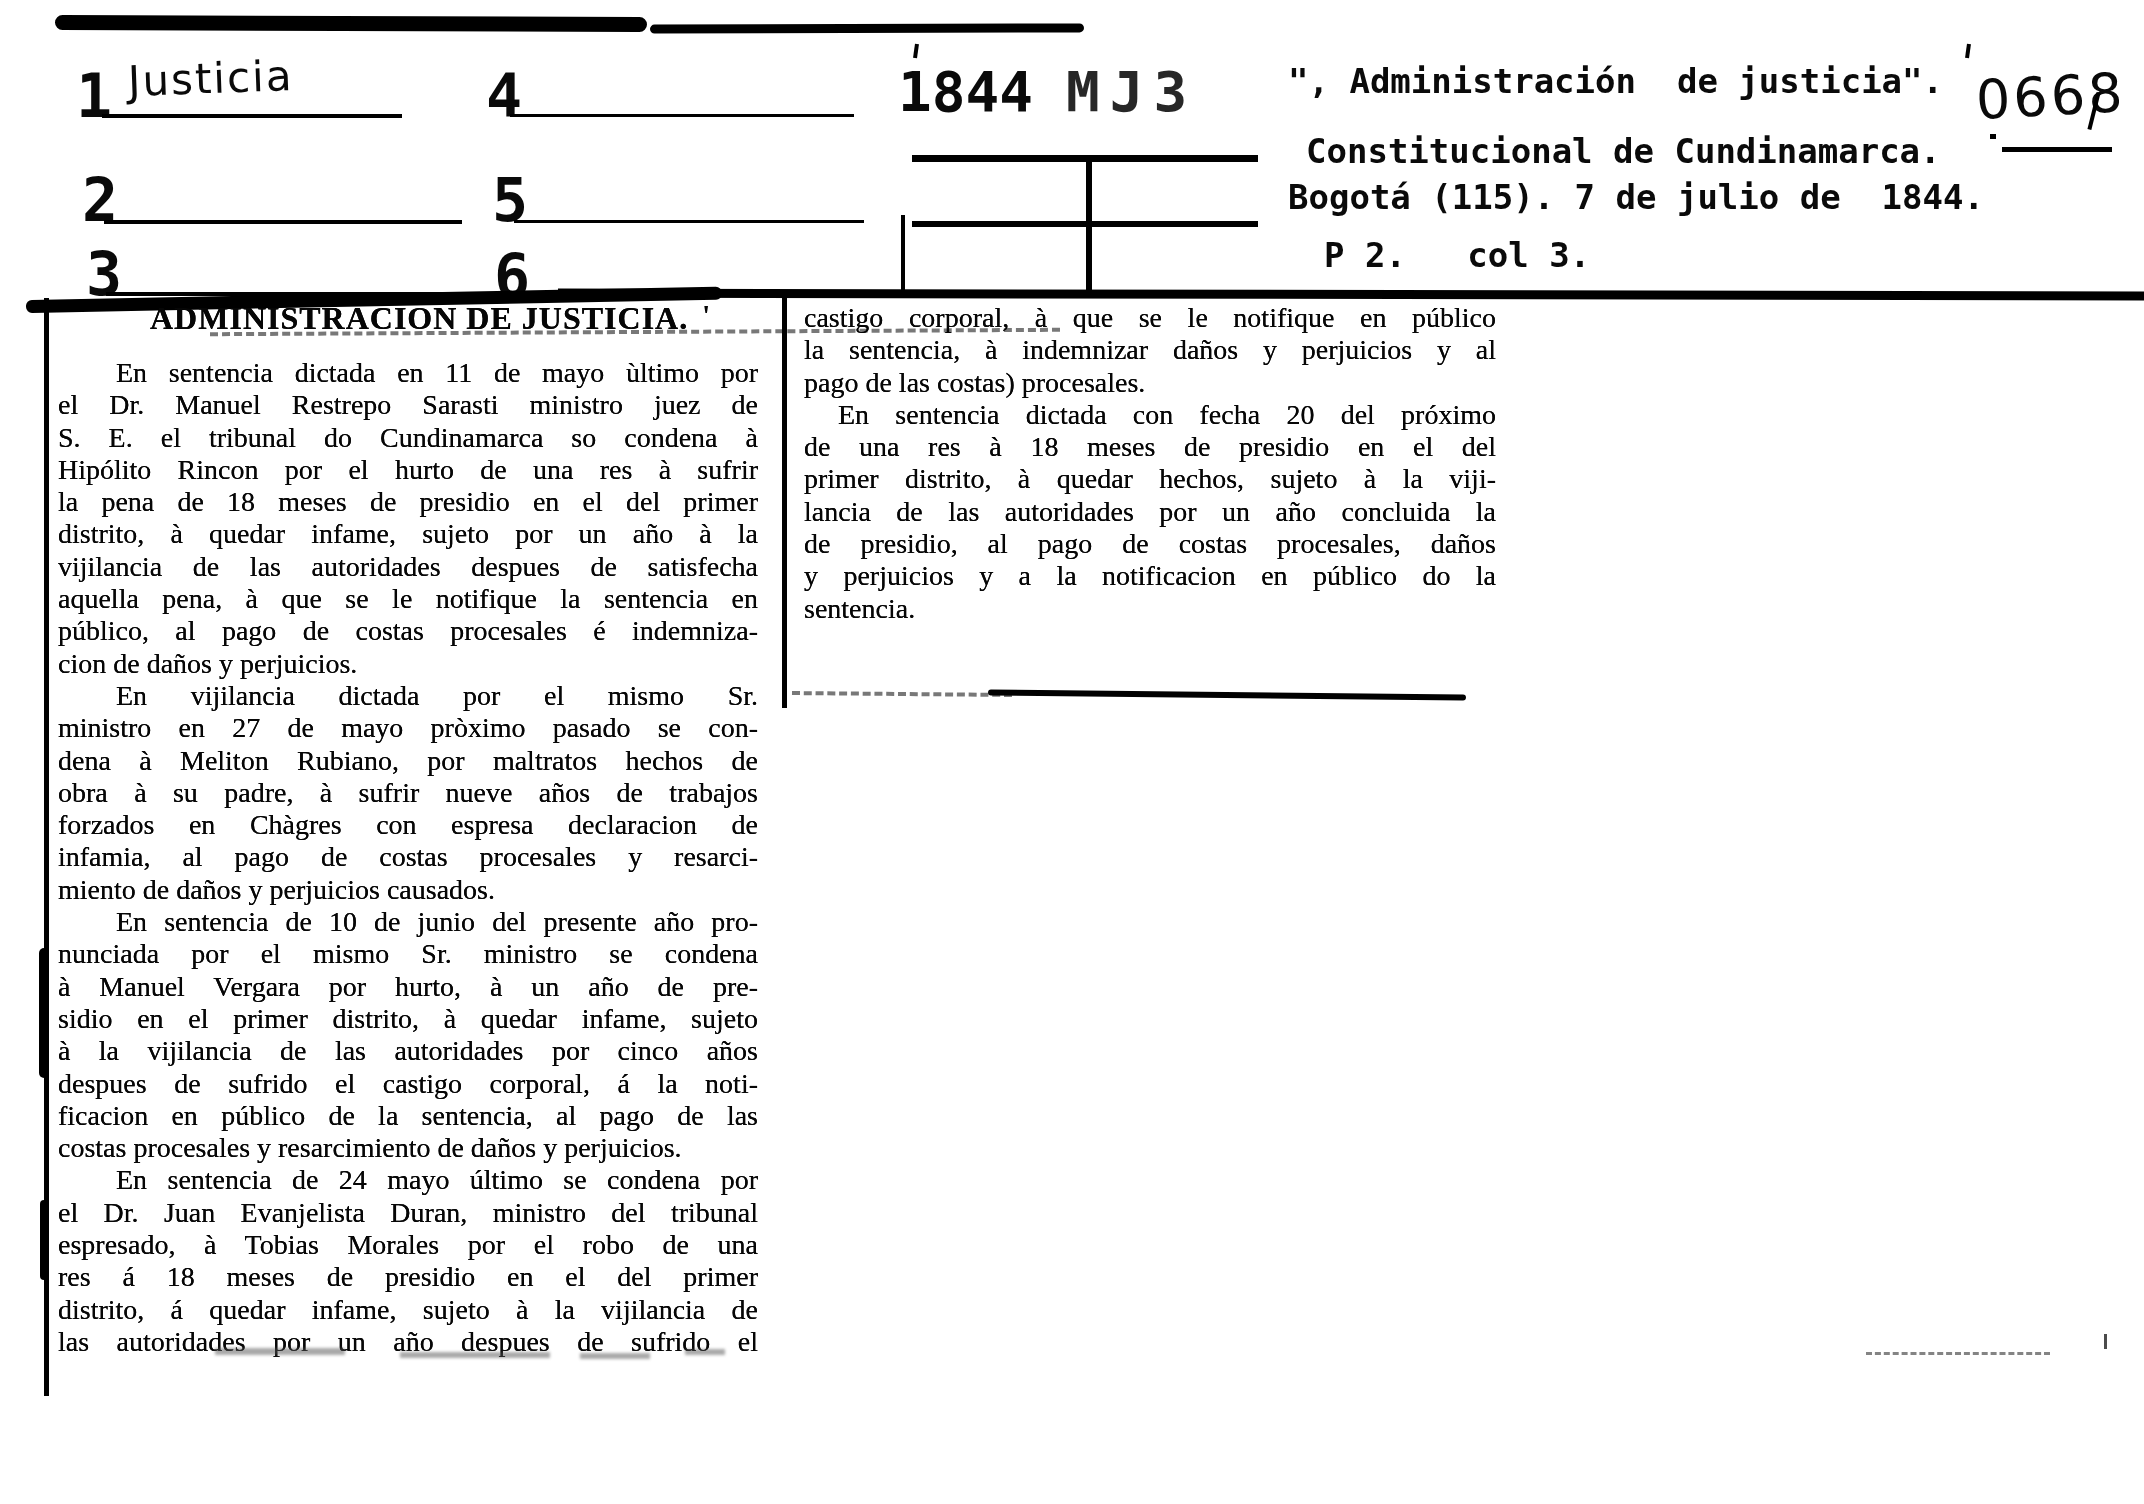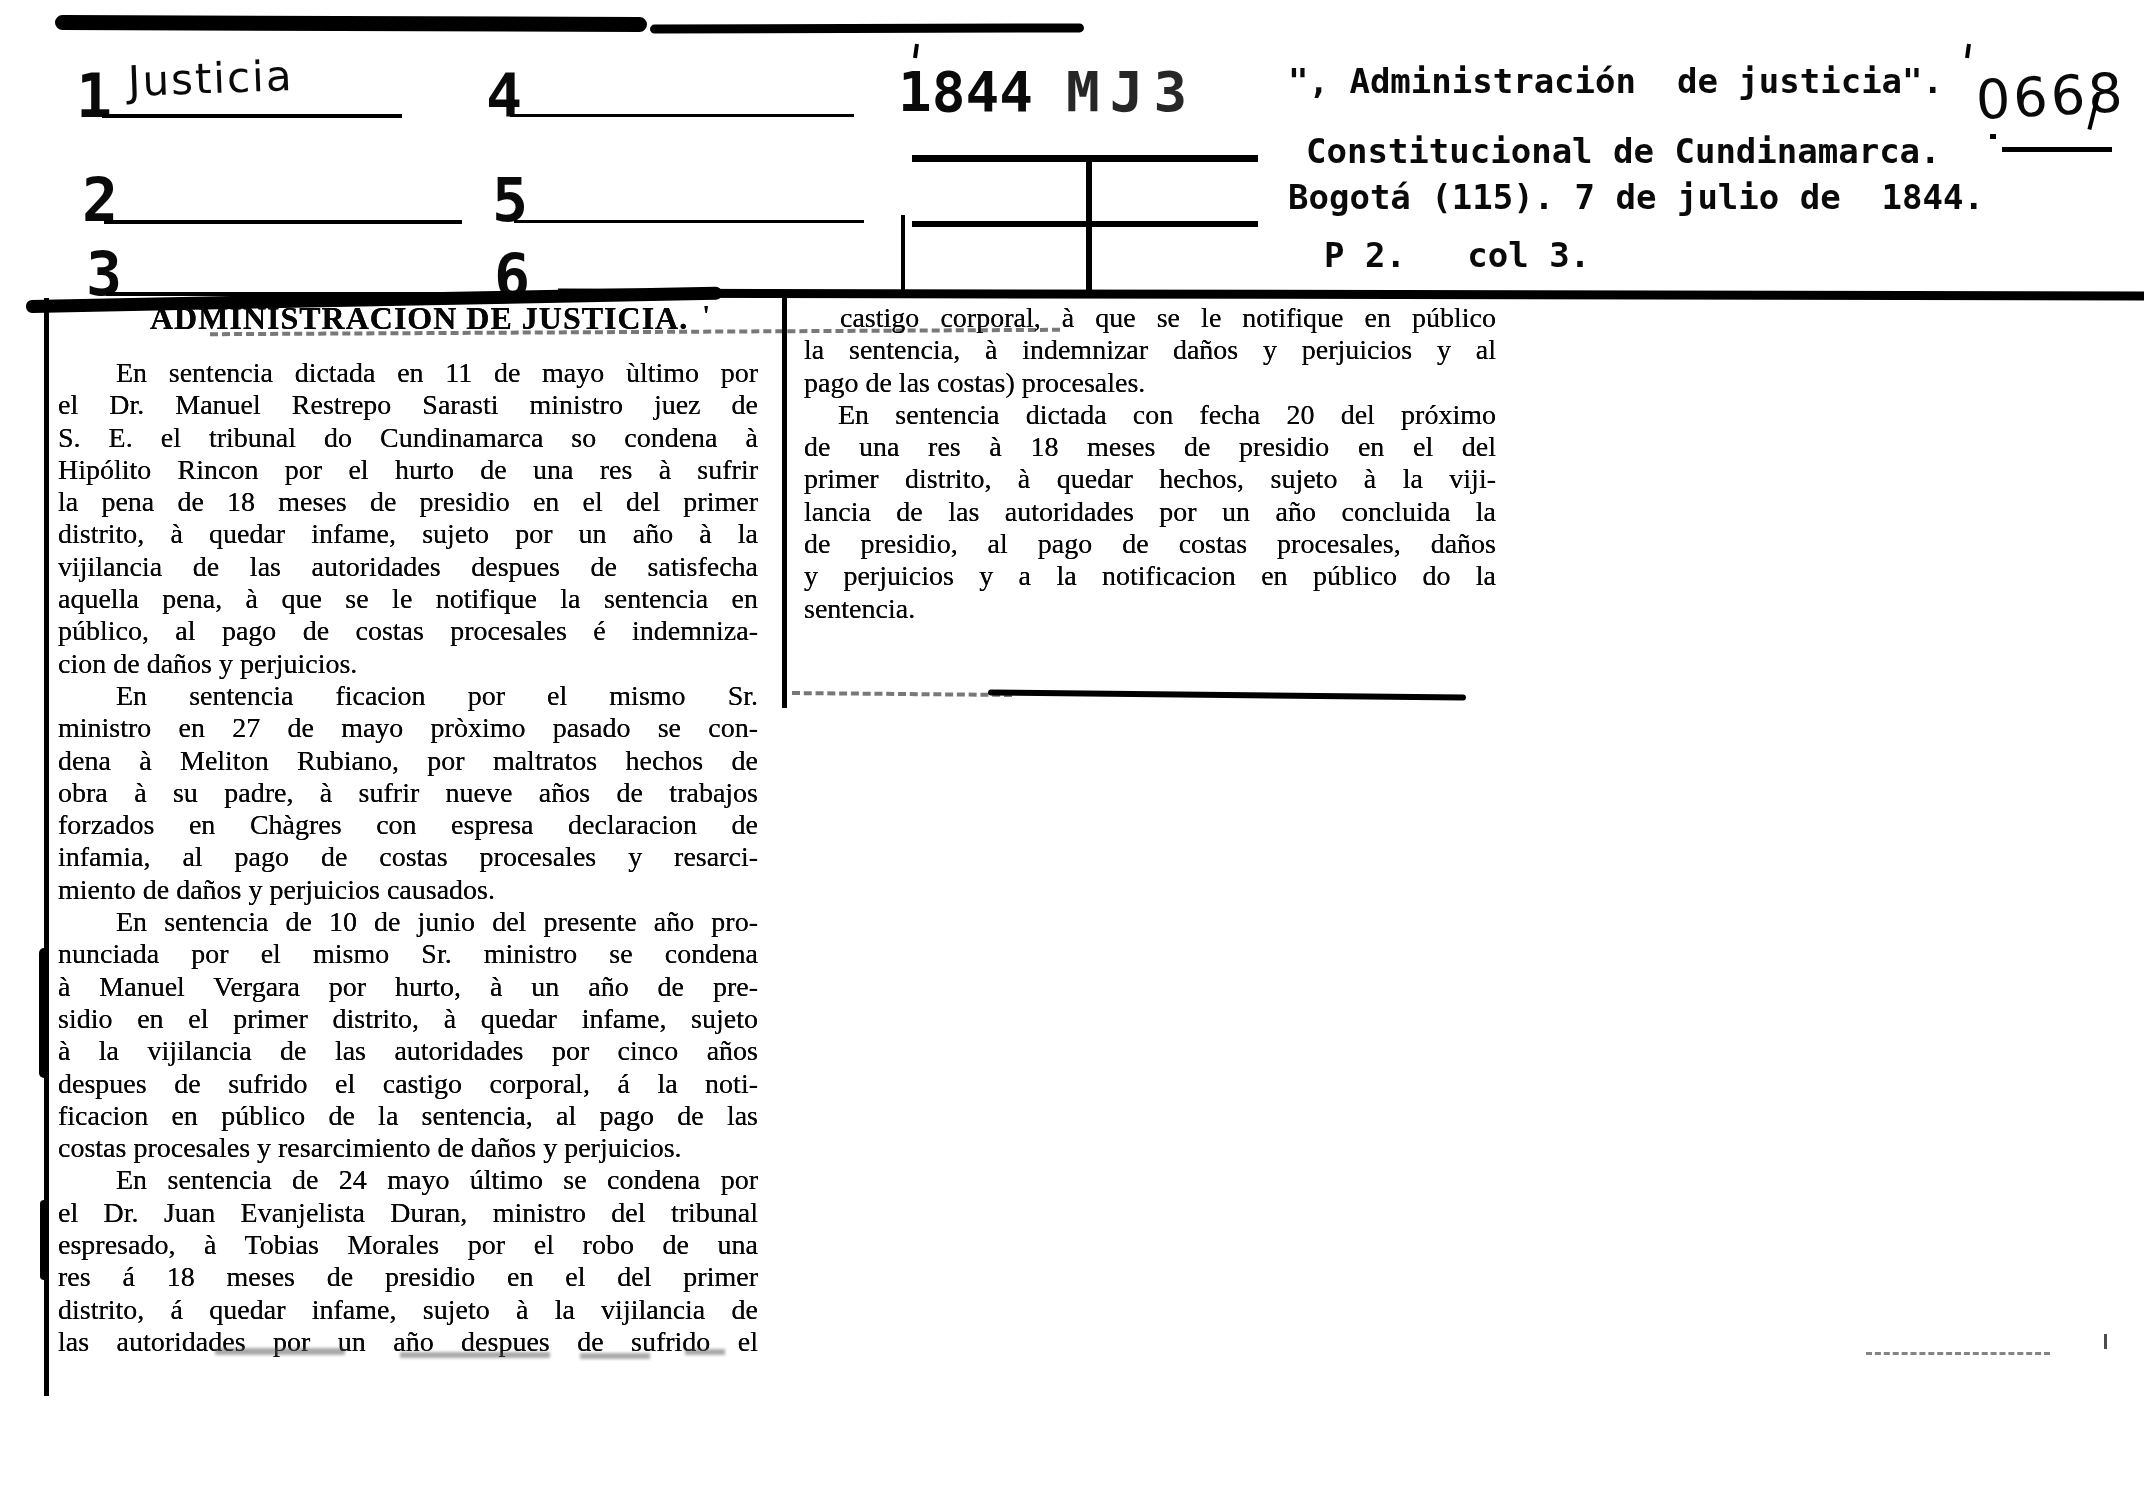--- a/index.html
+++ b/index.html
@@ -14,21 +14,21 @@
   
   .hand{position:absolute;font-family:"DejaVu Sans", sans-serif;color:#0a0a0a;line-height:1;}
   
   .np-title{position:absolute;font-weight:700;font-size:32px;letter-spacing:1px;white-space:nowrap;
             text-shadow:0 0 0.6px #000;}
   .np-col{position:absolute;font-size:28px;line-height:32.3px;text-shadow:0 0 0.5px #111;}
   .np-par{margin:0;}
   .np-line{text-align:justify;text-align-last:justify;white-space:normal;}
   .np-par.endleft .np-line:last-child{text-align-last:left;}
   .np-par .np-line:first-child{text-indent:58px;}
-  .np-par.noindent .np-line:first-child{text-indent:0;margin-left:36px;}
+  .np-par.noindent .np-line:first-child{text-indent:0;}
   .col-right .np-par .np-line:first-child{text-indent:34px;}
   .col-right .np-par.noindent .np-line:first-child{text-indent:0;}
   .smudge{position:absolute;background:#555;filter:blur(1.5px);opacity:.5;}
   .dashes{position:absolute;border-top:4px dashed #3f3f3f;opacity:.7;}
   .dashes-light{position:absolute;border-top:3px dashed #666;opacity:.8;}
 </style>
 </head>
 <body>
 
 <div class="card">
@@ -93,21 +93,21 @@
         <div class="np-line">S. E. el tribunal do Cundinamarca so condena à</div>
         <div class="np-line">Hipólito Rincon por el hurto de una res à sufrir</div>
         <div class="np-line">la pena de 18 meses de presidio en el del primer</div>
         <div class="np-line">distrito, à quedar infame, sujeto por un año à la</div>
         <div class="np-line">vijilancia de las autoridades despues de satisfecha</div>
         <div class="np-line">aquella pena, à que se le notifique la sentencia en</div>
         <div class="np-line">público, al pago de costas procesales é indemniza-</div>
         <div class="np-line">cion de daños y perjuicios.</div>
       </div>
       <div class="np-par endleft">
-        <div class="np-line">En  sentencia  ficacion  por  el  mismo  Sr.</div>
+        <div class="np-line">En  vijilancia  dictada  por  el  mismo  Sr.</div>
         <div class="np-line">ministro en 27 de mayo pròximo pasado se con-</div>
         <div class="np-line">dena à Meliton Rubiano, por maltratos hechos de</div>
         <div class="np-line">obra à su padre, à sufrir nueve años de trabajos</div>
         <div class="np-line">forzados en Chàgres con espresa declaracion de</div>
         <div class="np-line">infamia, al pago de costas procesales y resarci-</div>
         <div class="np-line">miento de daños y perjuicios causados.</div>
       </div>
       <div class="np-par endleft">
         <div class="np-line">En sentencia de 10 de junio del presente año pro-</div>
         <div class="np-line">nunciada por el mismo Sr. ministro se condena</div>

